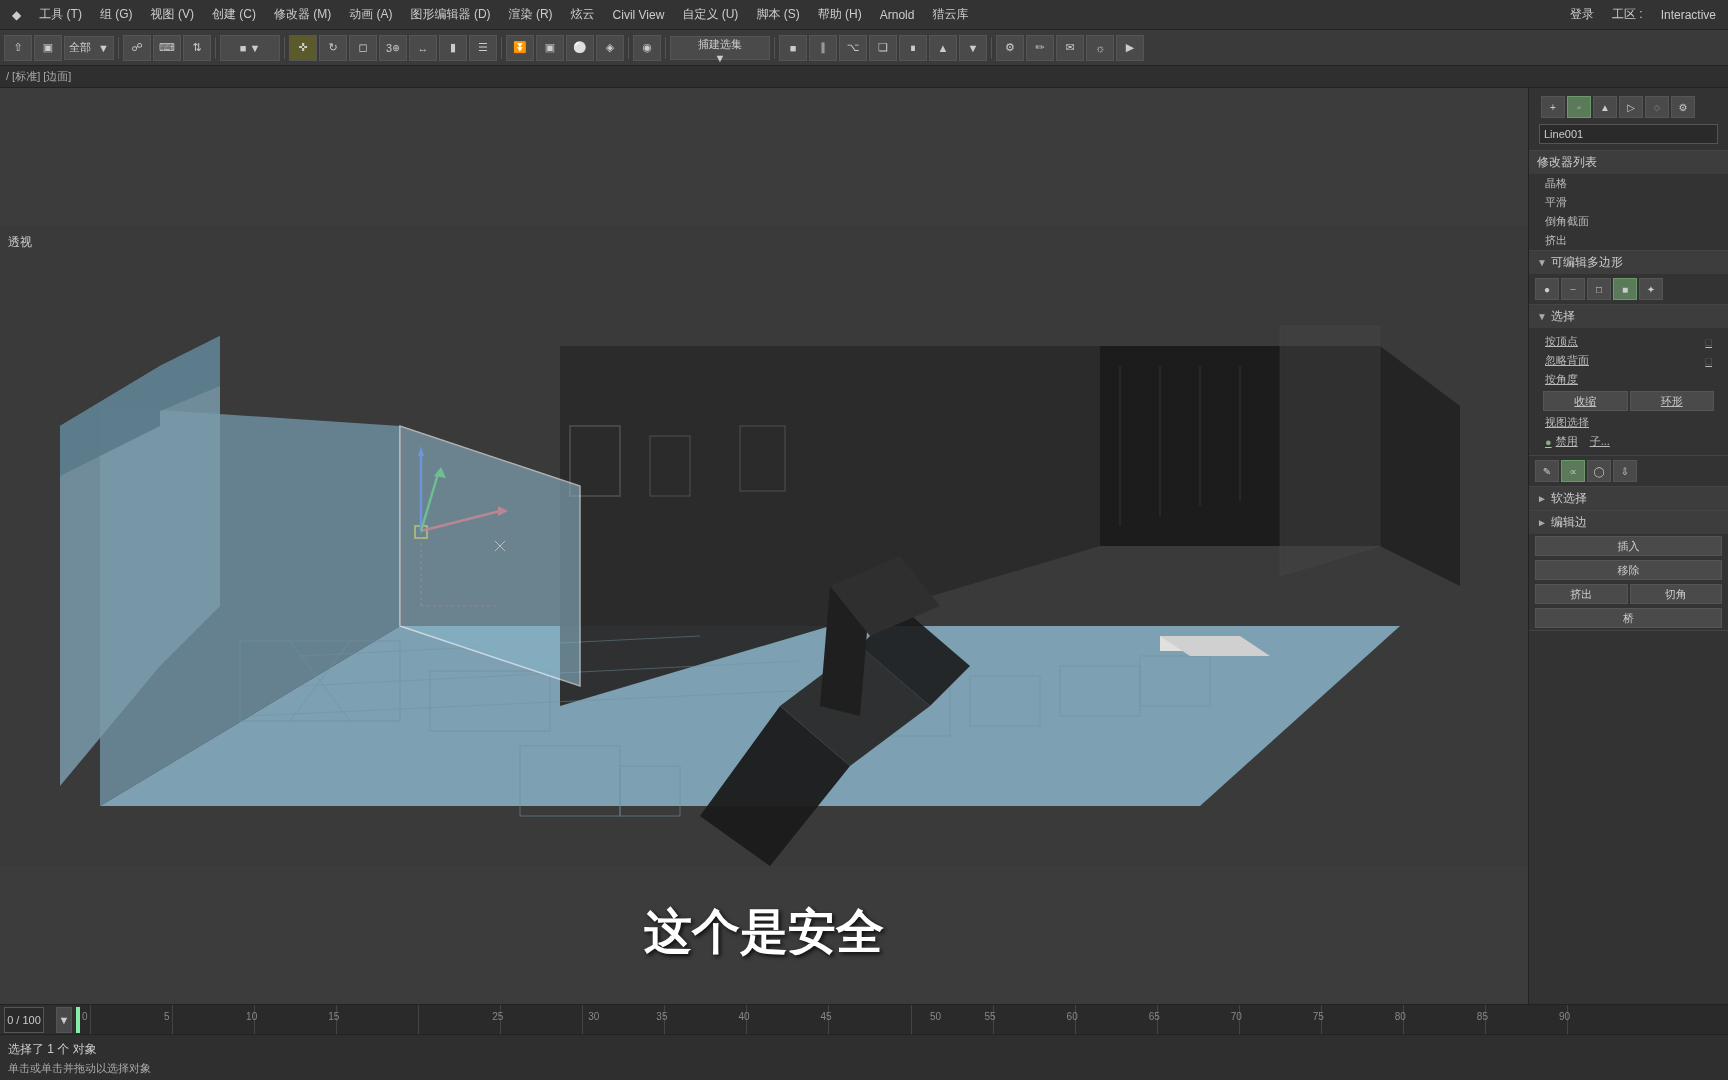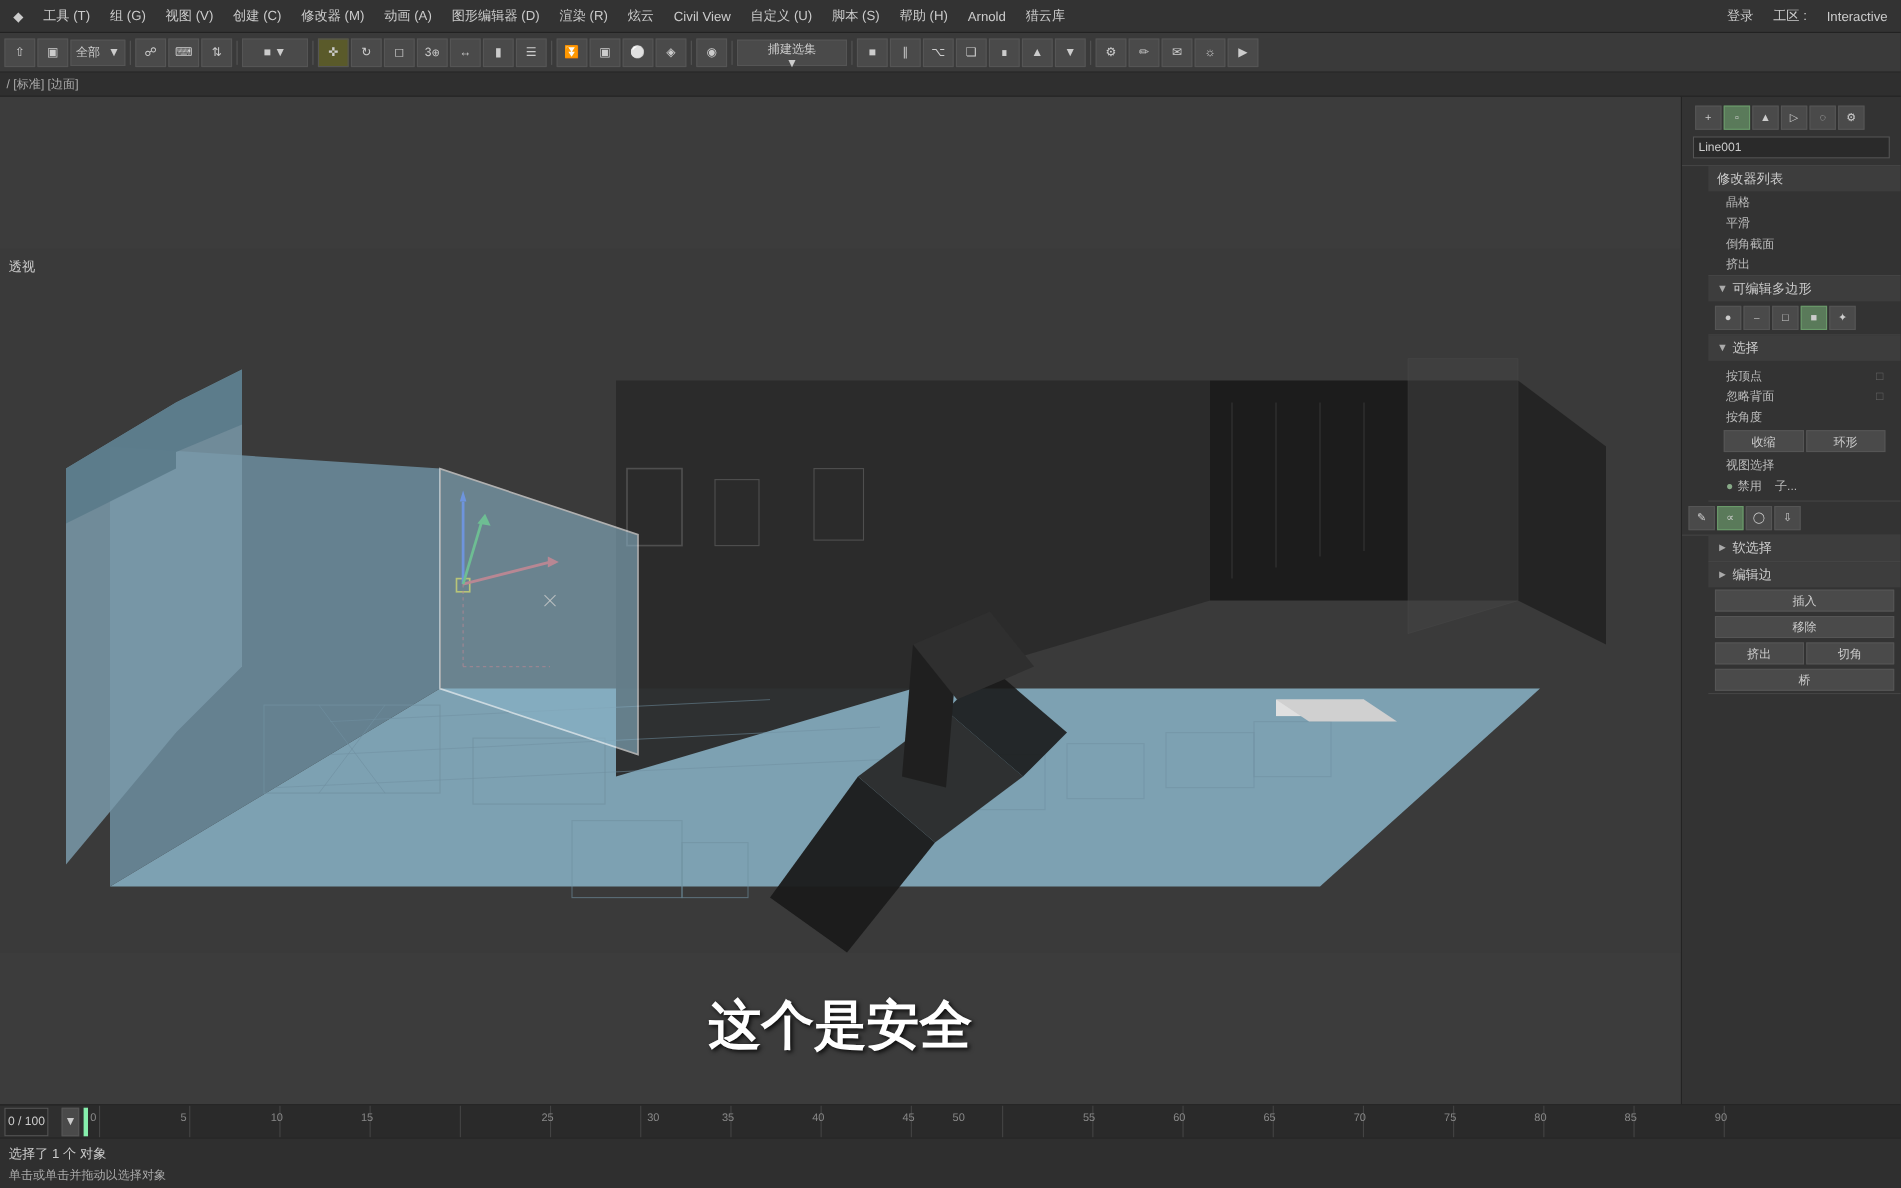--- a/index.html
+++ b/index.html
@@ -124,21 +124,20 @@
       background: #333333;
       border-left: 1px solid #222;
       display: flex;
       flex-direction: column;
       font-size: 12px;
       overflow-y: auto;
     }
 
     .panel-section {
       border-bottom: 1px solid #444;
-      margin-left: 24px;
     }
 
     .panel-section-header {
       background: #3d3d3d;
       padding: 3px 8px;
       color: #ccc;
       display: flex;
       align-items: center;
       gap: 4px;
       cursor: pointer;
@@ -485,21 +484,21 @@
         <div class="panel-icon-btn active" title="多边形">■</div>
         <div class="panel-icon-btn" title="元素">✦</div>
       </div>
     </div>
 
     <div class="panel-section">
       <div class="panel-section-header">
         <span class="arrow">▼</span>
         <span>选择</span>
       </div>
-      <div style="padding: 4px 8px; font-size: 11px; color: #bbb;">
+      <div style="padding: 4px 8px; font-size: 11px; color: #bbb; text-decoration: underline;">
         <div class="panel-radio-row">
           <span>按顶点</span>
           <span style="margin-left:auto; color:#666;">□</span>
         </div>
         <div class="panel-radio-row">
           <span>忽略背面</span>
           <span style="margin-left:auto; color:#666;">□</span>
         </div>
         <div class="panel-radio-row">
           <span>按角度</span>
@@ -578,21 +577,21 @@
       <div class="ruler-label" style="left: 412.25px;">25</div>
       <div class="ruler-tick" style="left: 502.3px;"></div>
       <div class="ruler-label" style="left: 494.3px; margin-left: 14px;">30</div>
       <div class="ruler-tick" style="left: 584.35px;"></div>
       <div class="ruler-label" style="left: 576.35px;">35</div>
       <div class="ruler-tick" style="left: 666.4px;"></div>
       <div class="ruler-label" style="left: 658.4px;">40</div>
       <div class="ruler-tick" style="left: 748.45px;"></div>
       <div class="ruler-label" style="left: 740.45px;">45</div>
       <div class="ruler-tick" style="left: 830.5px;"></div>
-      <div class="ruler-label" style="left: 786px;">50</div>
+      <div class="ruler-label" style="left: 850px;">50</div>
       <div class="ruler-tick" style="left: 912.55px;"></div>
       <div class="ruler-label" style="left: 904.55px;">55</div>
       <div class="ruler-tick" style="left: 994.6px;"></div>
       <div class="ruler-label" style="left: 986.6px;">60</div>
       <div class="ruler-tick" style="left: 1076.65px;"></div>
       <div class="ruler-label" style="left: 1068.65px;">65</div>
       <div class="ruler-tick" style="left: 1158.7px;"></div>
       <div class="ruler-label" style="left: 1150.7px;">70</div>
       <div class="ruler-tick" style="left: 1240.75px;"></div>
       <div class="ruler-label" style="left: 1232.75px;">75</div>

